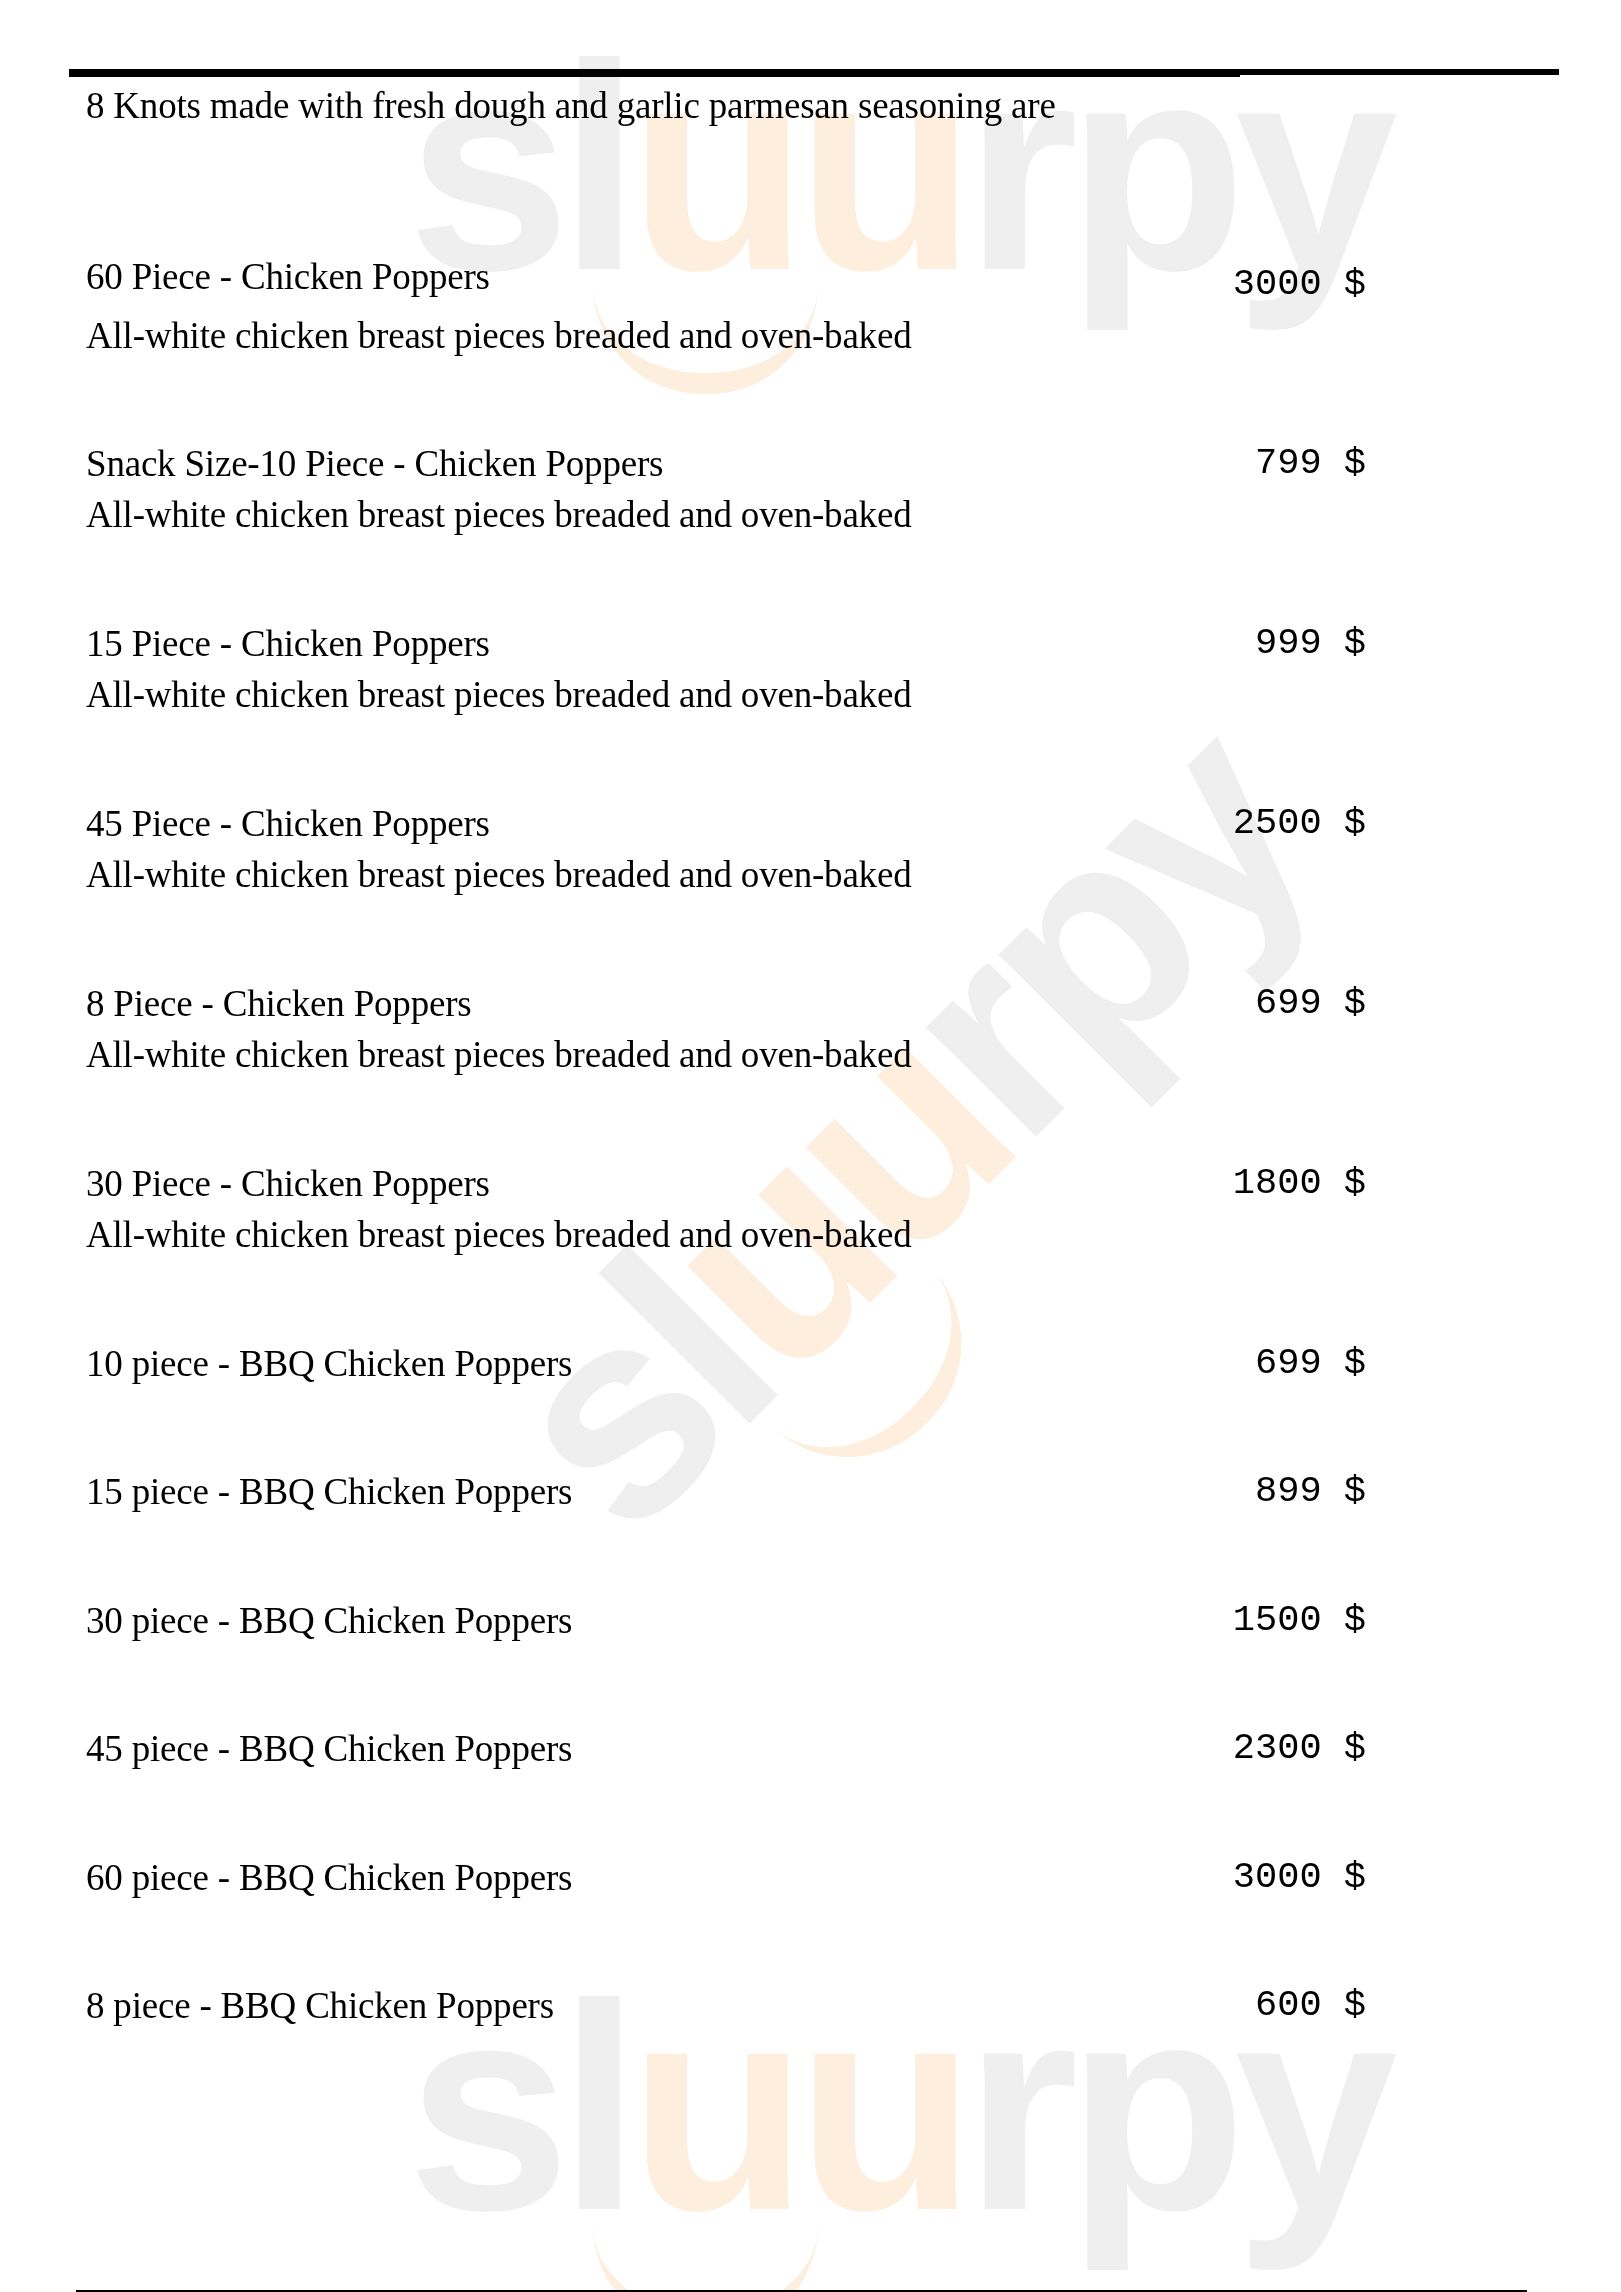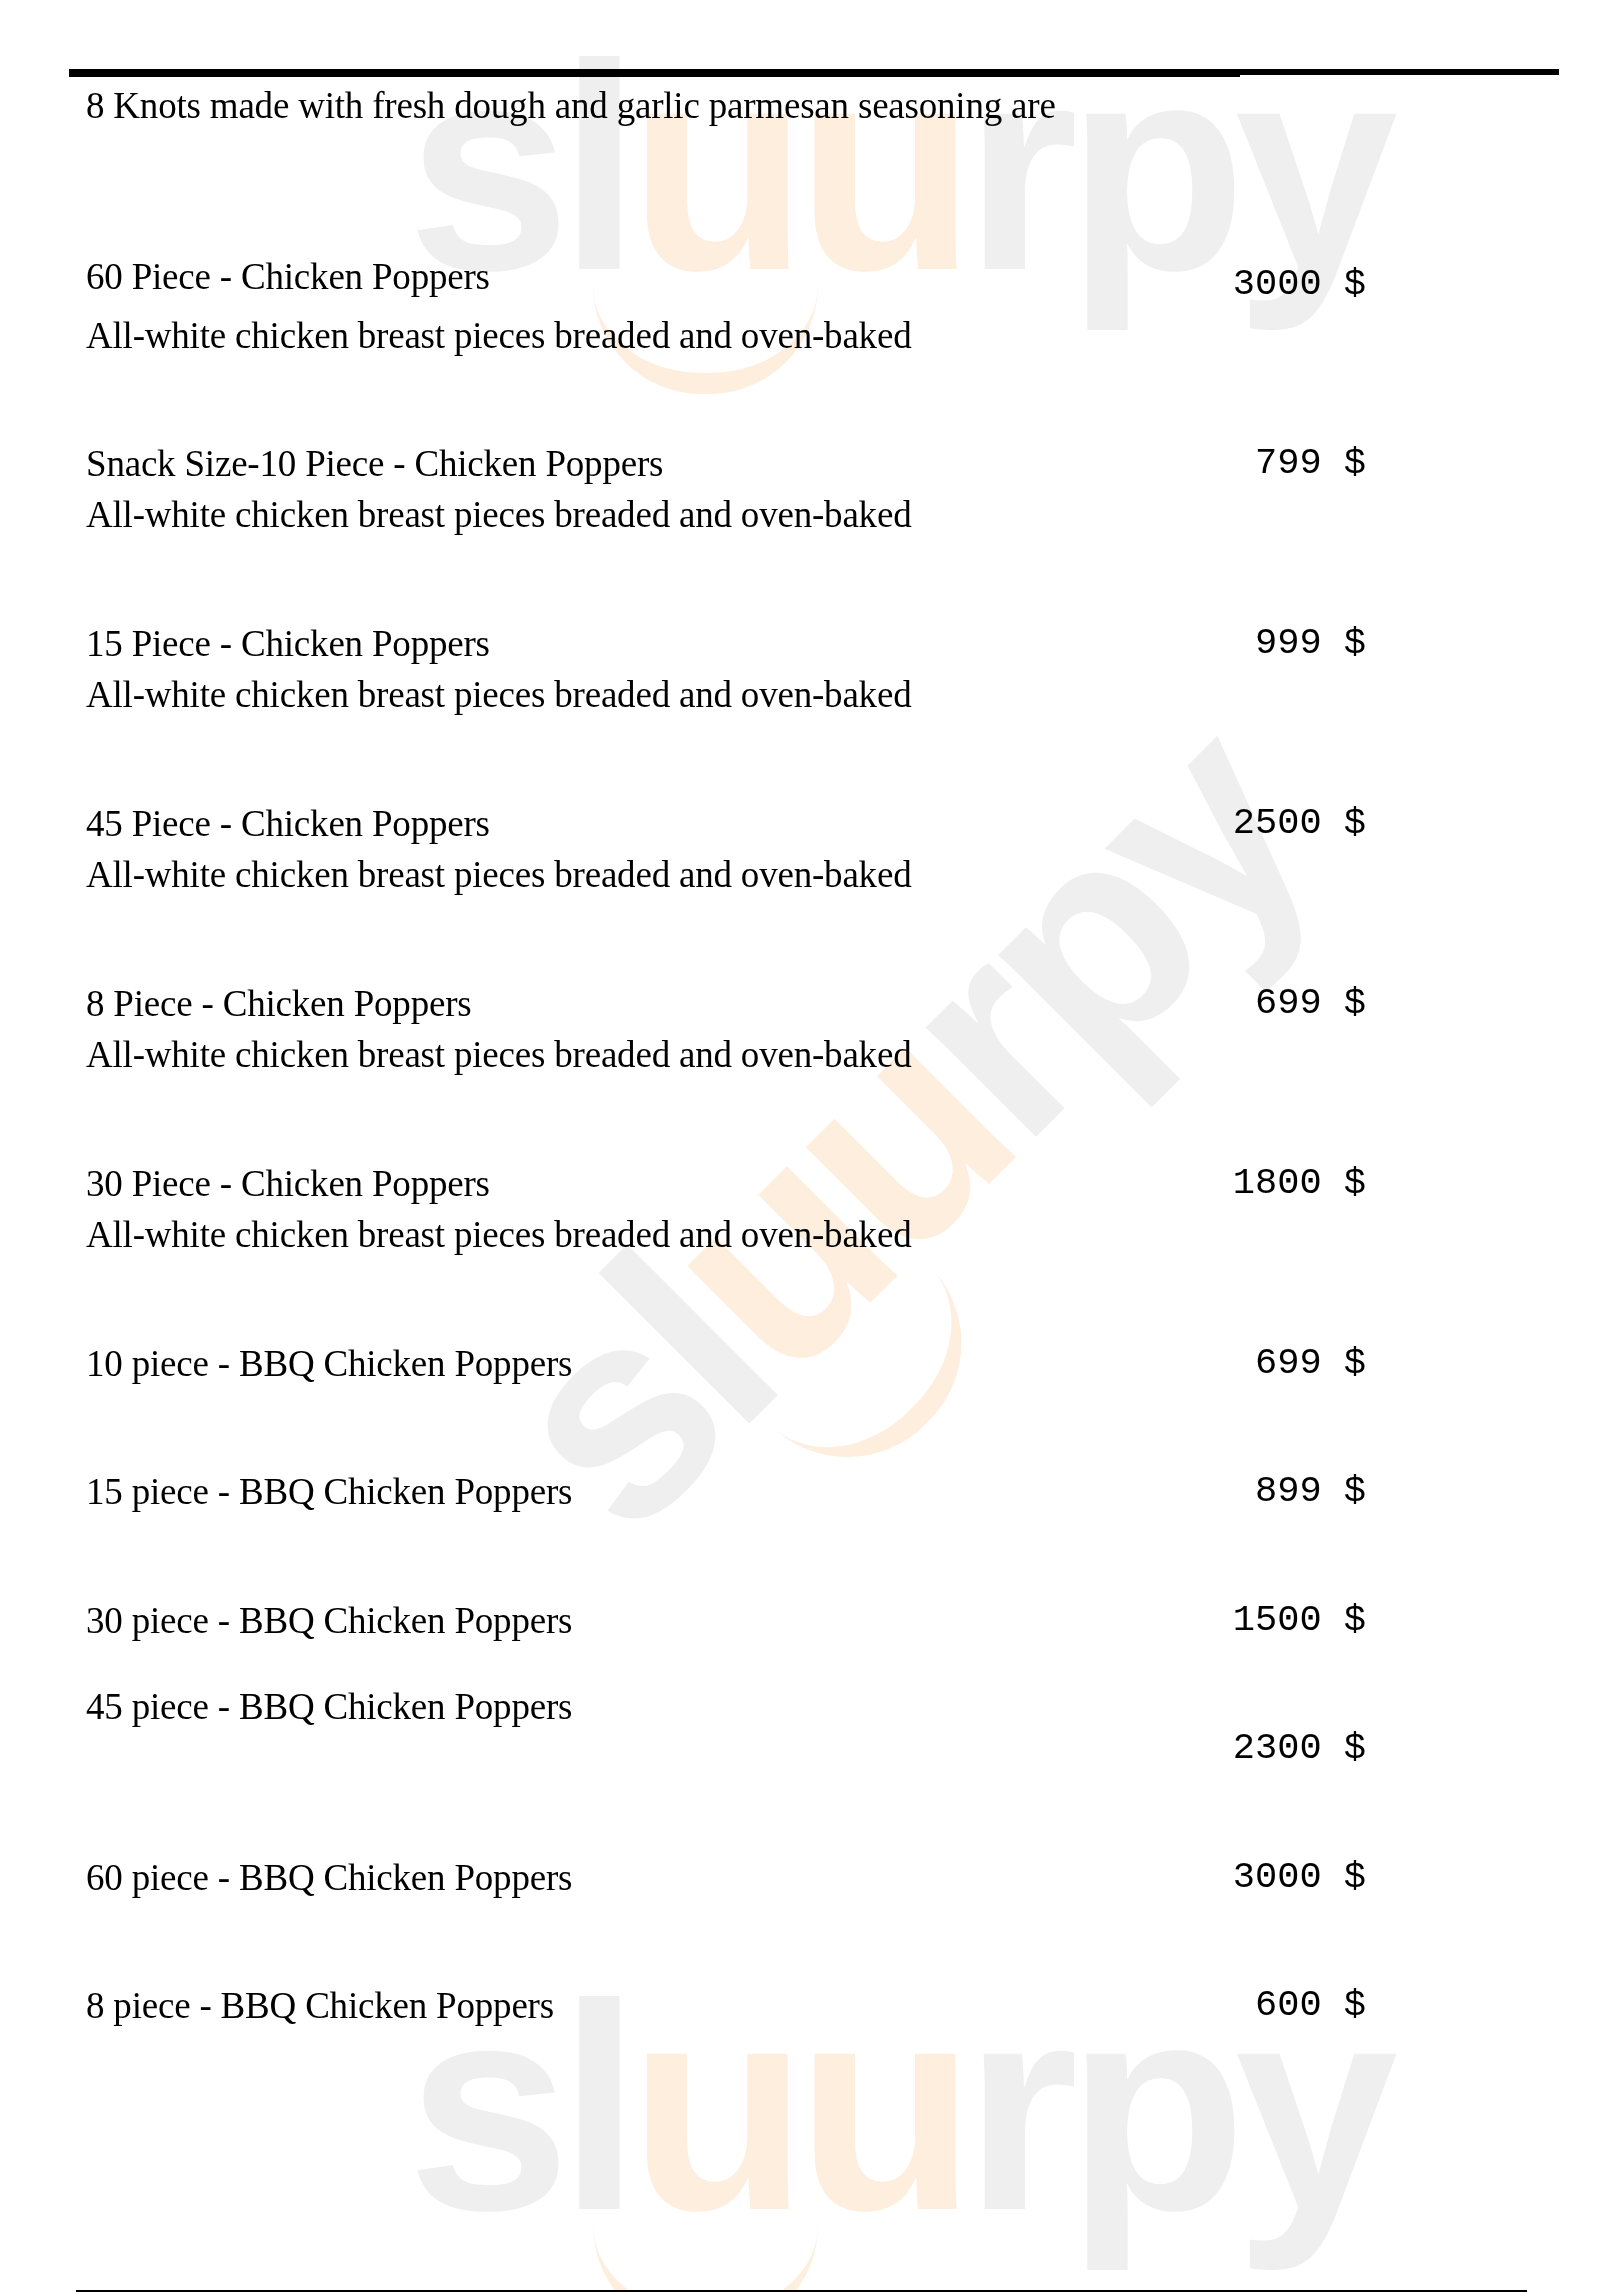--- a/index.html
+++ b/index.html
@@ -86,21 +86,21 @@
     <div class="line" style="top:1466px;">15 piece - BBQ Chicken Poppers</div>
     <div class="price" style="top:1466px;">899 $</div>
   </div>
 
   <div>
     <div class="line" style="top:1595px;">30 piece - BBQ Chicken Poppers</div>
     <div class="price" style="top:1595px;">1500 $</div>
   </div>
 
   <div>
-    <div class="line" style="top:1681px;">45 piece - BBQ Chicken Poppers</div>
+    <div class="line" style="top:1723px;">45 piece - BBQ Chicken Poppers</div>
     <div class="price" style="top:1723px;">2300 $</div>
   </div>
 
   <div>
     <div class="line" style="top:1852px;font-family:Liberation Serif, serif;">60 piece - BBQ Chicken Poppers</div>
     <div class="price" style="top:1852px;">3000 $</div>
   </div>
 
   <div>
     <div class="line" style="top:1980px;">8 piece - BBQ Chicken Poppers</div>

